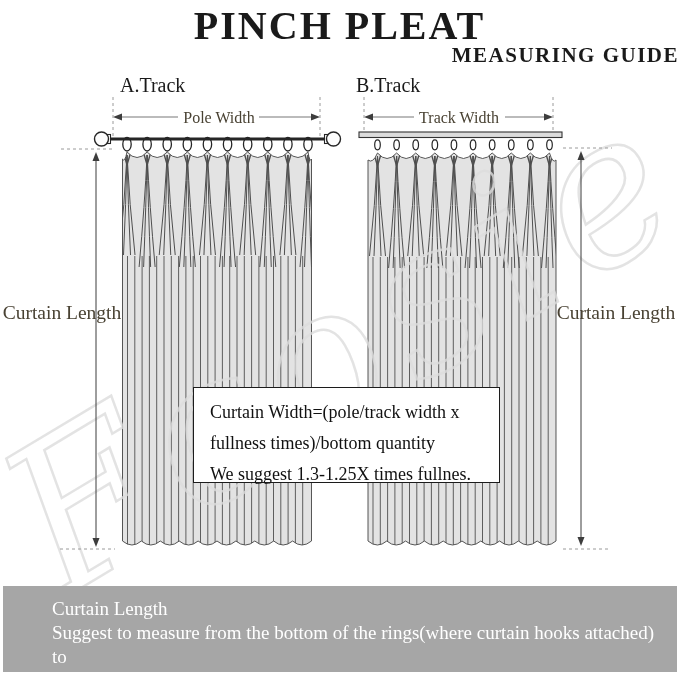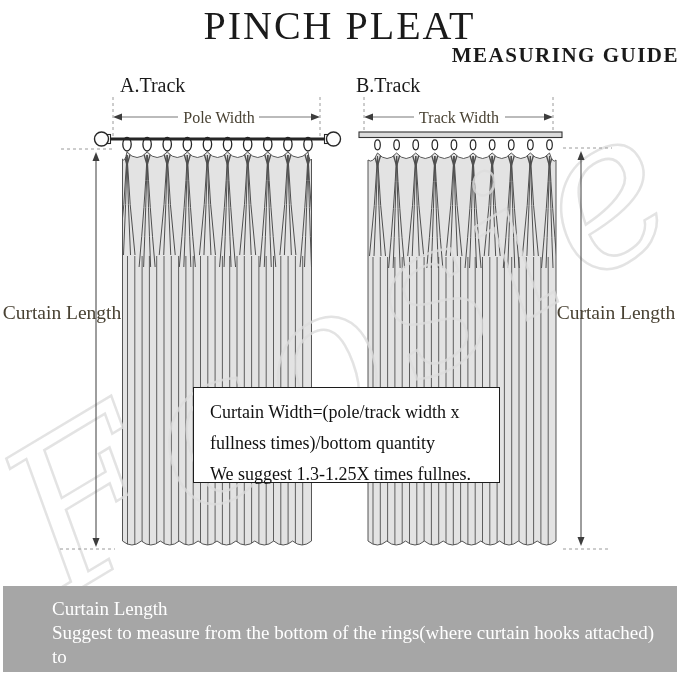--- a/index.html
+++ b/index.html
@@ -1,19 +1,19 @@
 <!DOCTYPE html>
 <html style="--label-olive: #494233; --curtain-fill: #e3e3e3; --fold-line: #4f4f4f; --watermark: #dddddd; --footer-bg: #a6a6a6; --footer-text: #ffffff;"><head>
 <meta charset="utf-8">
 <style>
   html,body{margin:0;padding:0;background:#fff;}
   .stage{position:relative;width:679px;height:675px;background:#fff;overflow:hidden;
          font-family:"Liberation Serif",serif;color:#1a1a1a;}
   .title{position:absolute;top:2px;left:0;right:0;text-align:center;
-         font-size:40px;font-weight:normal;letter-spacing:2px;}
+         font-size:40px;font-weight:bold;letter-spacing:2px;}
   .subtitle{position:absolute;top:43px;left:0;right:0;text-align:right;
          font-size:21px;font-weight:bold;letter-spacing:1.5px;}
   .sec-label{position:absolute;font-size:20px;}
   #label-a{left:120px;top:74px;}
   #label-b{left:356px;top:74px;text-align:right;}
   svg.diagram{position:absolute;left:0;top:0;}
   .diagram-label{fill:var(--label-olive,#494233);font-family:"Liberation Serif",serif;font-size:16px;}
   .len-label{font-size:19.5px;}
   .wm{fill:none;stroke:var(--watermark,#dddddd);stroke-width:2.5px;opacity:.8;
       font-style:italic;font-family:"DejaVu Serif",serif;font-size:205px;letter-spacing:12px;}

